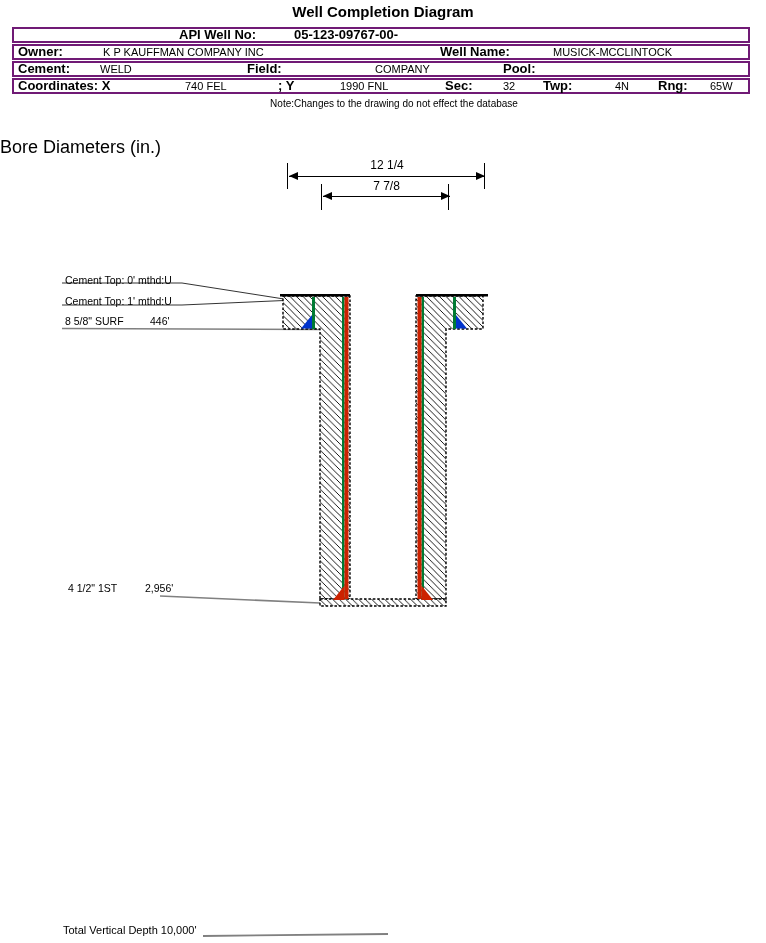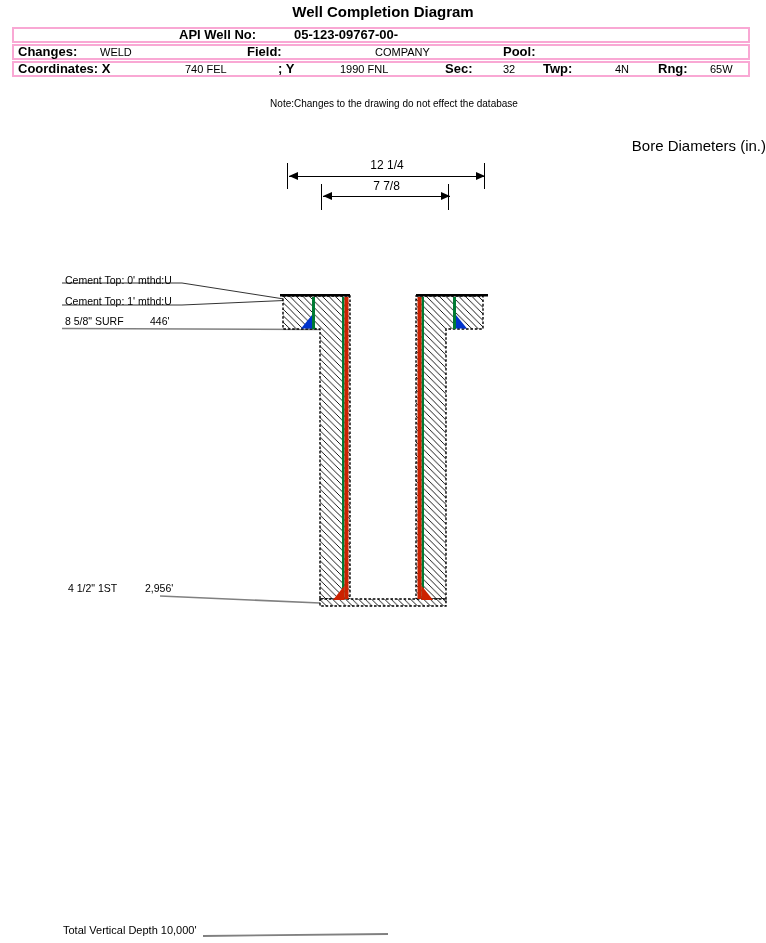--- a/index.html
+++ b/index.html
@@ -4,27 +4,27 @@
 <style>
   html,body{margin:0;padding:0;background:#fff;}
   #page{position:relative;width:766px;height:943px;background:#fff;
         font-family:"Liberation Sans","DejaVu Sans",sans-serif;color:#000;overflow:hidden;}
   .abs{position:absolute;white-space:nowrap;}
   
   #doc-title{left:0;top:3px;width:766px;text-align:center;font-size:15px;font-weight:bold;}
   #note-line{left:0;top:98px;width:766px;text-align:center;font-size:10px;margin-left:11px;}
   
   #header-table{position:absolute;left:12px;top:27px;width:738px;}
-  .trow{position:relative;height:12px;border:2px solid #f9a8d4;margin-bottom:1px;background:#fff;}
+  .trow{position:relative;height:12px;border:2px solid #701a75;margin-bottom:1px;background:#fff;}
   .trow span{position:absolute;top:0;line-height:12px;white-space:nowrap;}
   .lbl{font-weight:bold;font-size:13px;}
   .val{font-size:11px;}
   .val-lg{font-size:13px;font-weight:bold;}
   
-  #bore-title{left:0;top:137px;width:766px;text-align:right;font-size:15px;}
+  #bore-title{left:0;top:137px;width:766px;text-align:left;font-size:18px;}
   .dim-label{font-size:12px;text-align:center;}
   .dim-line{position:absolute;height:0;border-top:1.3px solid #000;}
   .dim-line::before,.dim-line::after{content:"";position:absolute;top:-4.6px;width:0;height:0;
       border-top:4px solid transparent;border-bottom:4px solid transparent;}
   .dim-line::before{left:0;border-right:9px solid #000;}
   .dim-line::after{right:0;border-left:9px solid #000;}
   .dim-tick{position:absolute;width:0;border-left:1.5px solid #000;height:26px;}
   
   .dlabel{font-size:10.5px;}
   #tvd-label{font-size:11px;}
@@ -36,21 +36,27 @@
 <div id="page">
 
   <div id="doc-title" class="abs">Well Completion Diagram</div>
 
   <div id="header-table">
     <div class="trow">
       <span class="lbl" style="left:165px">API Well No:</span>
       <span class="val-lg" style="left:280px">05-123-09767-00-</span>
     </div>
     <div class="trow">
-      <span class="lbl" style="left:4px">Changes:</span>
+      <span class="lbl" style="left:4px">Owner:</span>
+      <span class="val" style="left:89px">K P KAUFFMAN COMPANY INC</span>
+      <span class="lbl" style="left:426px">Well Name:</span>
+      <span class="val" style="left:539px">MUSICK-MCCLINTOCK</span>
+    </div>
+    <div class="trow">
+      <span class="lbl" style="left:4px">Cement:</span>
       <span class="val" style="left:86px">WELD</span>
       <span class="lbl" style="left:233px">Field:</span>
       <span class="val" style="left:361px">COMPANY</span>
       <span class="lbl" style="left:489px">Pool:</span>
       <span class="val" style="left:560px"></span>
     </div>
     <div class="trow">
       <span class="lbl" style="left:4px">Coordinates: X</span>
       <span class="val" style="left:171px">740 FEL</span>
       <span class="lbl" style="left:264px">; Y</span>

